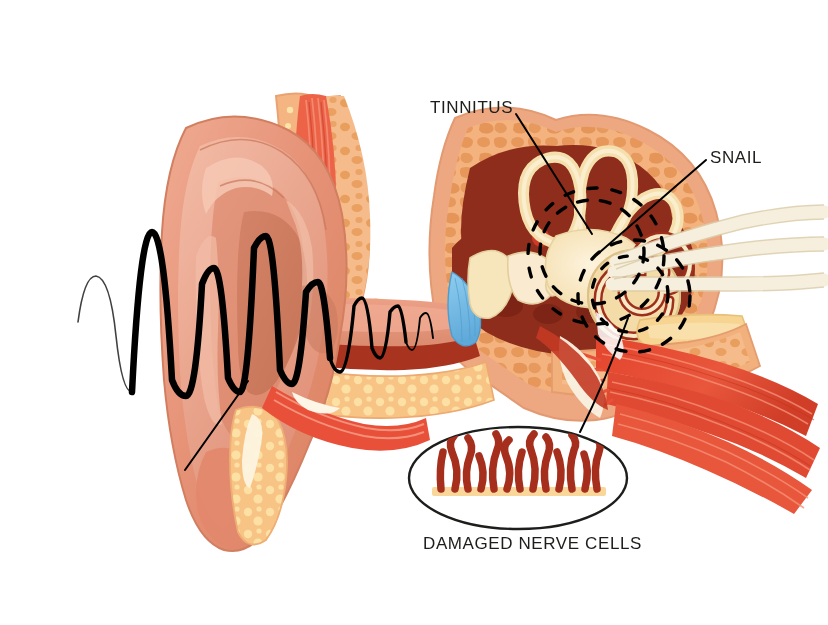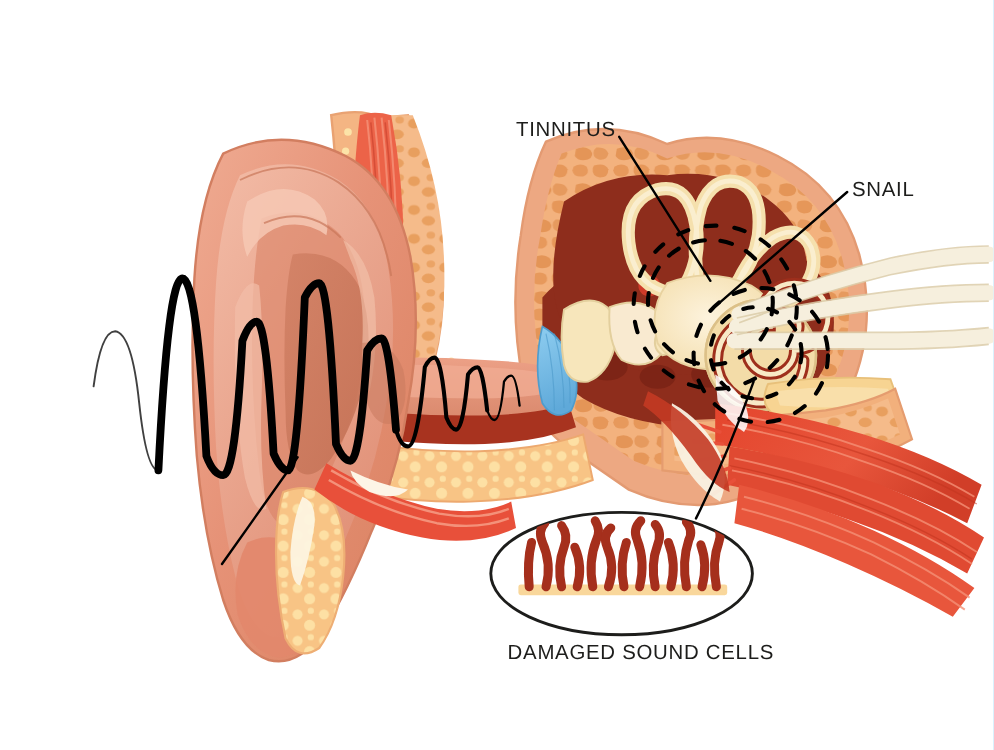--- a/index.html
+++ b/index.html
@@ -5,21 +5,21 @@
 <style>
   html, body {
     margin: 0;
     padding: 0;
     background: #ffffff;
   }
   #stage {
     position: relative;
     width: 828px;
     height: 625px;
-    background: #7dd3fc;
+    background: #737373;
     overflow: hidden;
     font-family: "Liberation Sans", "DejaVu Sans", sans-serif;
   }
   #art {
     position: absolute;
     left: 0;
     top: 0;
     width: 828px;
     height: 625px;
   }
@@ -441,15 +441,15 @@
           <path d="M572 489 Q568 468 574 450 Q578 442 572 435"></path>
           <path d="M585 489 Q590 470 584 454"></path>
           <path d="M597 489 Q593 468 599 452 Q602 444 597 438"></path>
         </g>
       </g>
     </g>
   </svg>
 
   <div class="lbl" id="lbl-tinnitus">TINNITUS</div>
   <div class="lbl" id="lbl-snail">SNAIL</div>
-  <div class="lbl" id="lbl-damaged">DAMAGED SOUND CELLS</div>
+  <div class="lbl" id="lbl-damaged">DAMAGED NERVE CELLS</div>
 
 </div>
 
 </body></html>

